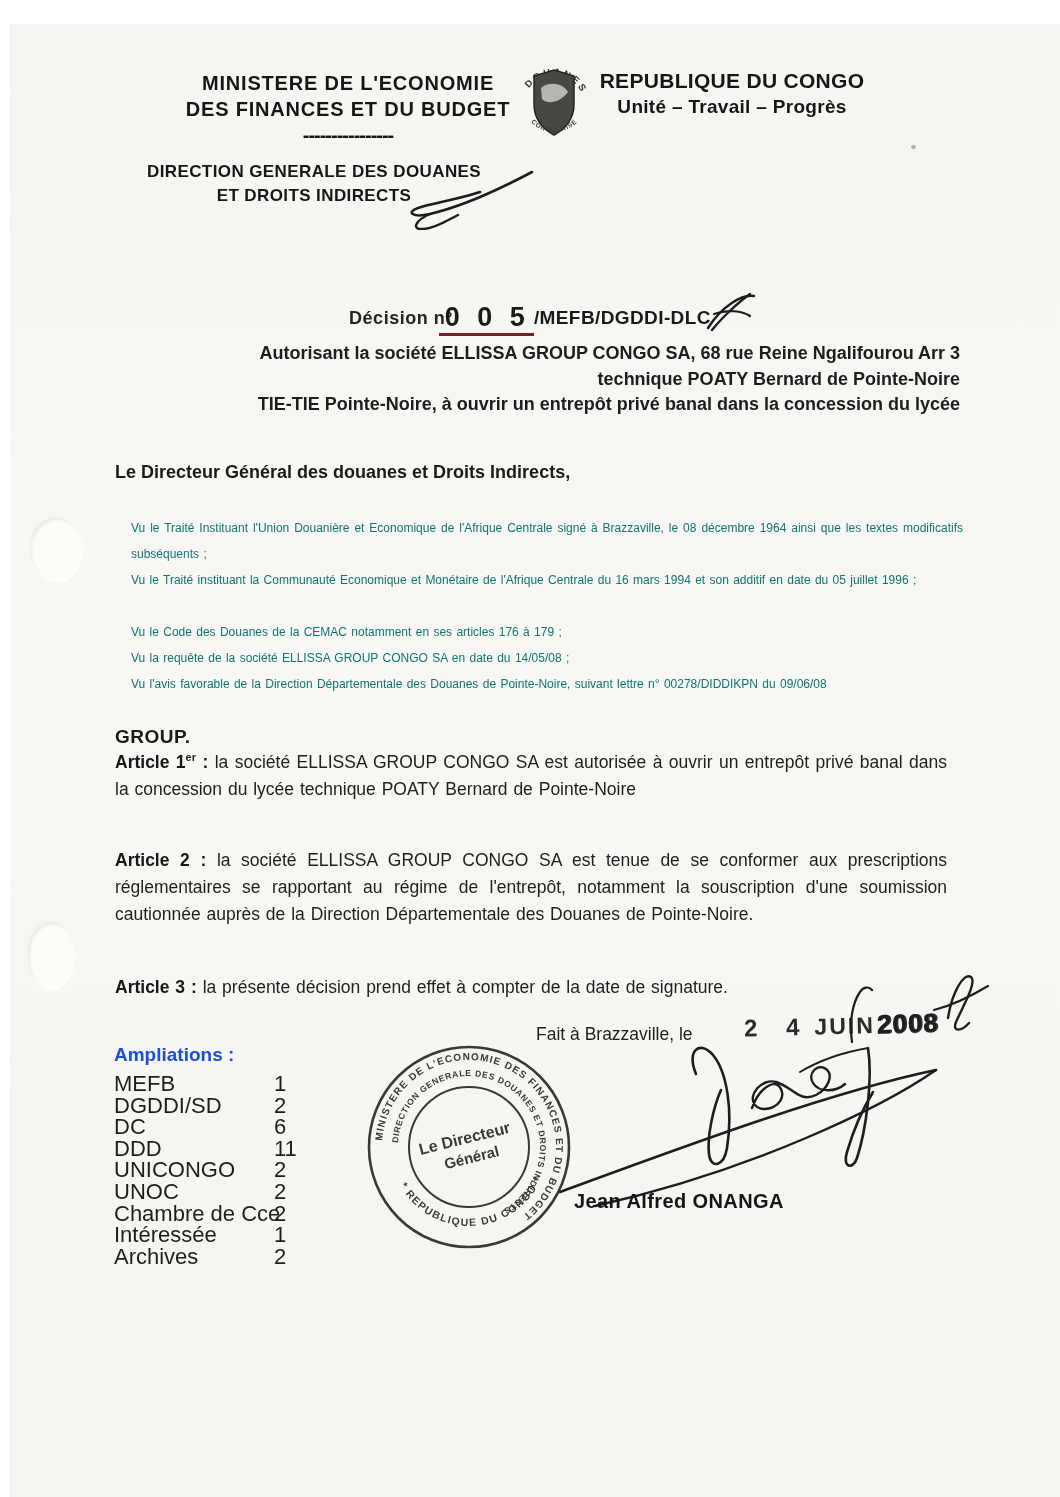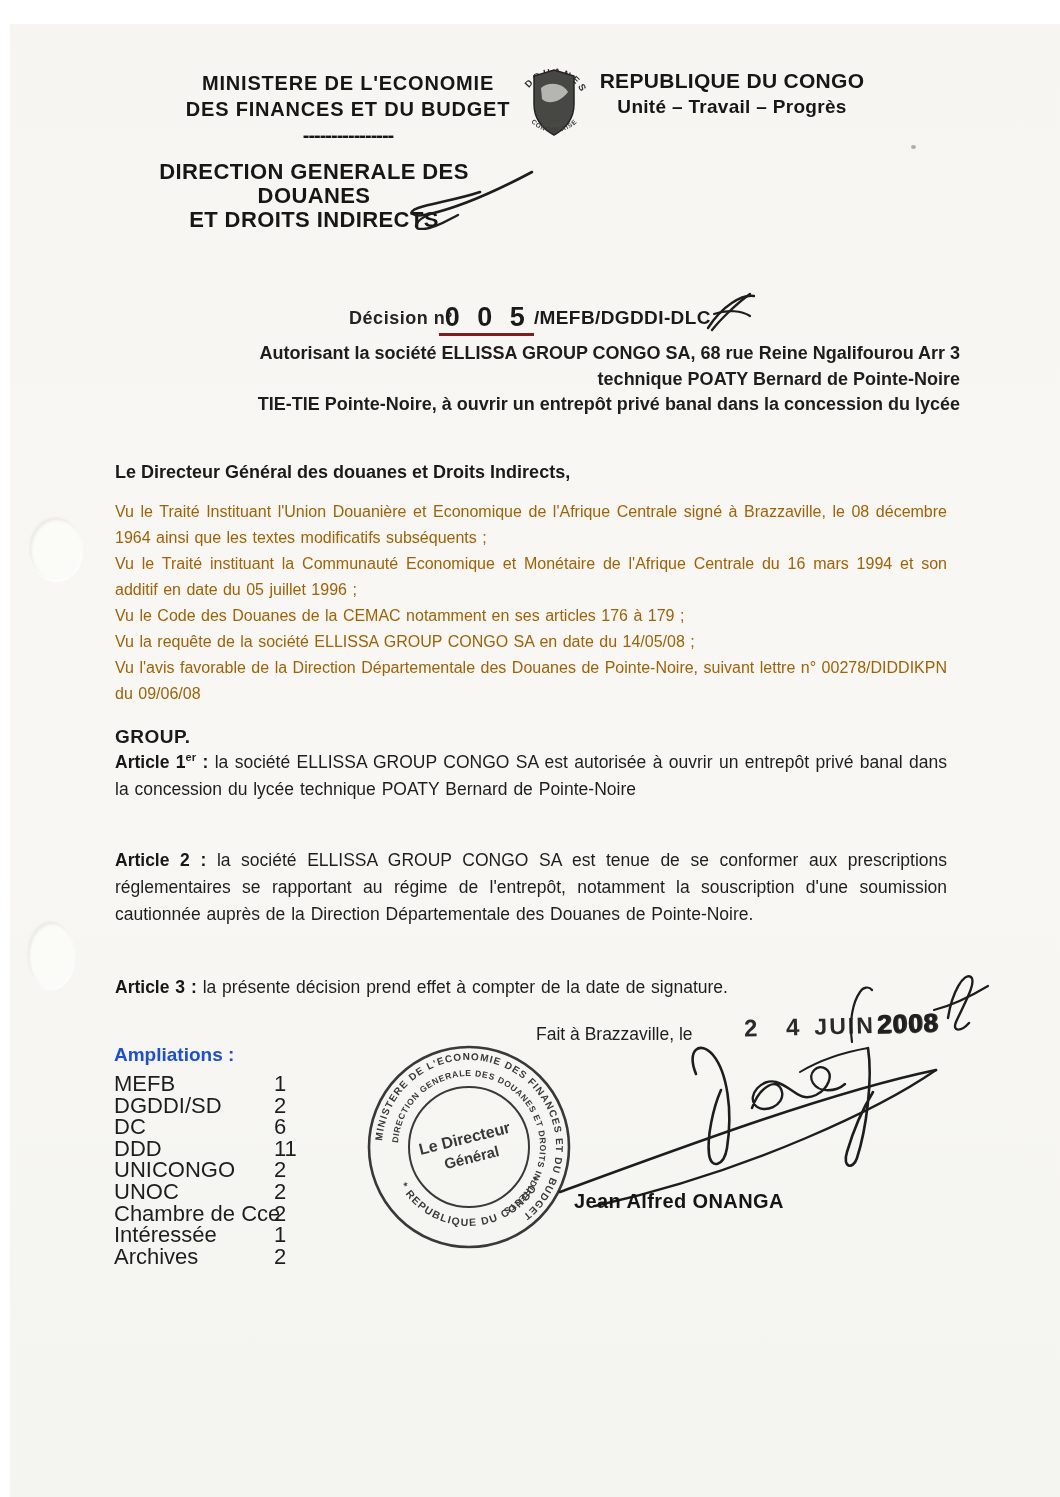--- a/index.html
+++ b/index.html
@@ -16,33 +16,33 @@
   .abs{position:absolute;}
   
   .hdr-ministry{left:172px;top:70px;width:352px;text-align:center;
     font-weight:bold;font-size:20px;line-height:26px;letter-spacing:0.8px;color:#161616;}
   .hdr-dashes{left:258px;top:124px;width:180px;text-align:center;
     font-weight:bold;font-size:20px;letter-spacing:-1px;color:#161616;}
   .hdr-republic{left:582px;top:68px;width:300px;text-align:center;
     font-weight:bold;font-size:21px;line-height:26px;letter-spacing:0.3px;color:#161616;}
   .hdr-republic .motto{font-size:19px;}
   .hdr-direction{left:100px;top:160px;width:428px;text-align:center;
-    font-weight:bold;font-size:22px;line-height:24px;letter-spacing:0.4px;color:#161616;}
+    font-weight:bold;font-size:17px;line-height:24px;letter-spacing:0.4px;color:#161616;}
   
   .decision-line{left:0;top:300px;width:1060px;text-align:center;white-space:nowrap;}
   .decision-label{font-weight:bold;font-size:18px;color:#242424;letter-spacing:0.5px;}
   .decision-number{display:inline-block;font-weight:bold;font-size:27px;letter-spacing:5px;
     border-bottom:3px solid #7f1d1d;padding:0 4px 0 6px;margin-left:-14px;position:relative;top:2px;color:#1a1a1a;}
   .decision-ref{font-weight:bold;font-size:19px;letter-spacing:0.4px;color:#1a1a1a;}
   .title-block{left:100px;top:341px;width:860px;text-align:right;
     font-weight:bold;font-size:18px;line-height:25.5px;color:#1d1d1d;}
   
   .salutation{left:115px;top:462px;font-weight:bold;font-size:18px;color:#1a1a1a;}
-  .visa{left:115px;width:832px;font-size:16px;line-height:26px;margin:0;
-    text-align:justify;color:#a16207;word-spacing:1px;}
+  .visa{left:115px;width:832px;font-size:12px;line-height:26px;margin:16px;
+    text-align:justify;color:#0f766e;word-spacing:1px;}
   .v1{top:499px;} .v2{top:551px;} .v3{top:603px;text-align:left;} .v4{top:629px;text-align:left;} .v5{top:655px;}
   .decide{left:115px;top:726px;font-weight:bold;font-size:19px;letter-spacing:0.5px;color:#1a1a1a;}
   .article{left:115px;width:832px;font-size:17.5px;line-height:27px;margin:0;
     text-align:justify;color:#1e1e1e;word-spacing:1px;}
   .a1{top:744px;} .a2{top:847px;} .a3{top:974px;width:840px;}
   .article b{color:#171717;}
   .article sup{font-size:11px;font-weight:bold;}
   
   .fait{left:536px;top:1024px;font-size:17.5px;color:#1e1e1e;}
   .date-stamp{left:744px;top:1010px;transform:rotate(-1.5deg);white-space:nowrap;

